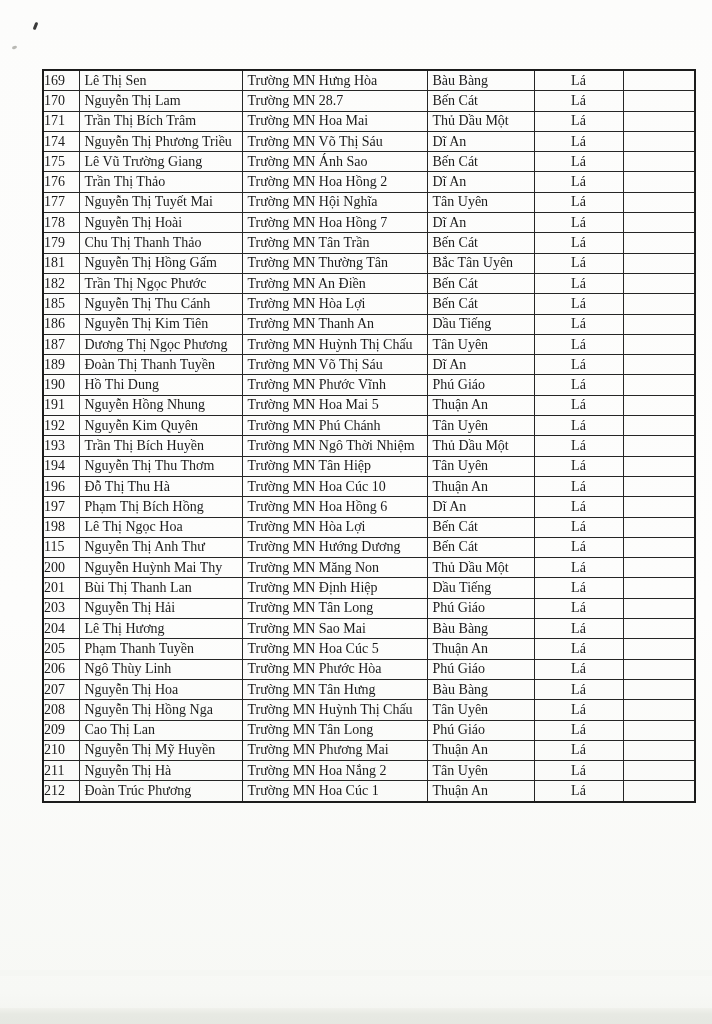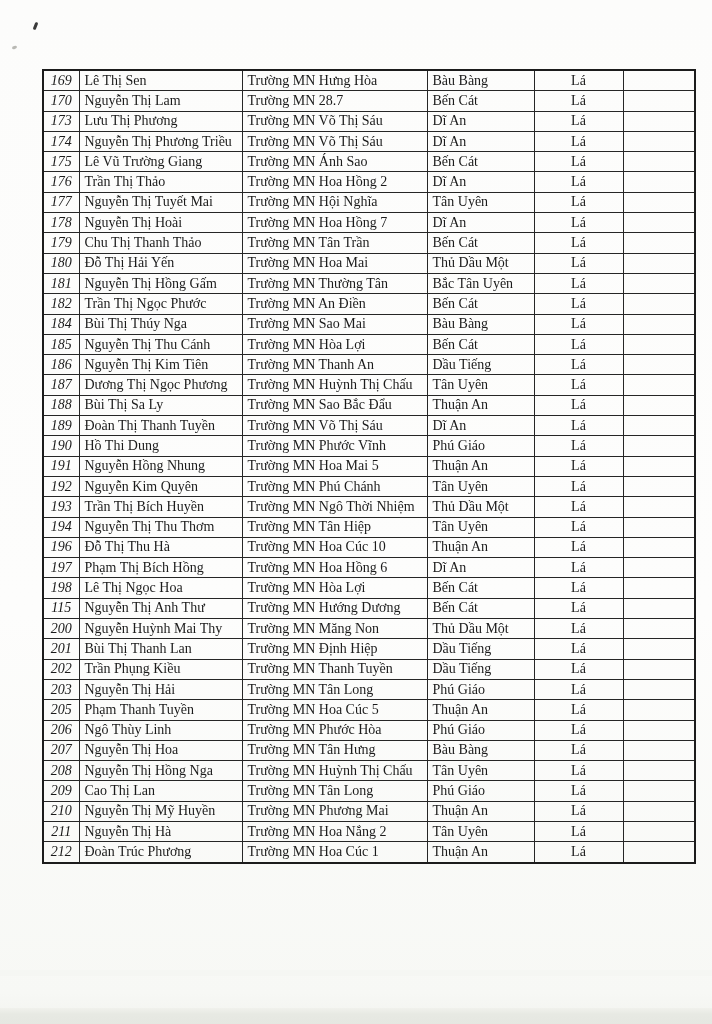--- a/index.html
+++ b/index.html
@@ -72,23 +72,22 @@
     height: 19.3px;
     padding: 0 0 0 5px;
     font-size: 14px;
     line-height: 1;
     color: #1b1b1b;
     vertical-align: middle;
     white-space: nowrap;
     overflow: hidden;
   }
   table.roster td.c-no {
-    text-align: center;
+    text-align: left;
     padding: 0;
-    font-style: italic;
   }
   table.roster td.c-grade {
     text-align: center;
     padding: 0;
   }
   table.roster td.c-note {
     padding: 0;
   }
 </style>
 </head>
@@ -119,24 +118,24 @@
     </tr>
         <tr>
       <td class="c-no">170</td>
       <td class="c-name">Nguyễn Thị Lam</td>
       <td class="c-school">Trường MN 28.7</td>
       <td class="c-district">Bến Cát</td>
       <td class="c-grade">Lá</td>
       <td class="c-note"></td>
     </tr>
         <tr>
-      <td class="c-no">173</td>
-      <td class="c-name">Lưu Thị Phương</td>
-      <td class="c-school">Trường MN Võ Thị Sáu</td>
-      <td class="c-district">Dĩ An</td>
+      <td class="c-no">171</td>
+      <td class="c-name">Trần Thị Bích Trâm</td>
+      <td class="c-school">Trường MN Hoa Mai</td>
+      <td class="c-district">Thủ Dầu Một</td>
       <td class="c-grade">Lá</td>
       <td class="c-note"></td>
     </tr>
         <tr>
       <td class="c-no">174</td>
       <td class="c-name">Nguyễn Thị Phương Triều</td>
       <td class="c-school">Trường MN Võ Thị Sáu</td>
       <td class="c-district">Dĩ An</td>
       <td class="c-grade">Lá</td>
       <td class="c-note"></td>
@@ -175,52 +174,36 @@
     </tr>
         <tr>
       <td class="c-no">179</td>
       <td class="c-name">Chu Thị Thanh Thảo</td>
       <td class="c-school">Trường MN Tân Trần</td>
       <td class="c-district">Bến Cát</td>
       <td class="c-grade">Lá</td>
       <td class="c-note"></td>
     </tr>
         <tr>
-      <td class="c-no">180</td>
-      <td class="c-name">Đỗ Thị Hải Yến</td>
-      <td class="c-school">Trường MN Hoa Mai</td>
-      <td class="c-district">Thủ Dầu Một</td>
-      <td class="c-grade">Lá</td>
-      <td class="c-note"></td>
-    </tr>
-        <tr>
       <td class="c-no">181</td>
       <td class="c-name">Nguyễn Thị Hồng Gấm</td>
       <td class="c-school">Trường MN Thường Tân</td>
       <td class="c-district">Bắc Tân Uyên</td>
       <td class="c-grade">Lá</td>
       <td class="c-note"></td>
     </tr>
         <tr>
       <td class="c-no">182</td>
       <td class="c-name">Trần Thị Ngọc Phước</td>
       <td class="c-school">Trường MN An Điền</td>
       <td class="c-district">Bến Cát</td>
       <td class="c-grade">Lá</td>
       <td class="c-note"></td>
     </tr>
         <tr>
-      <td class="c-no">184</td>
-      <td class="c-name">Bùi Thị Thúy Nga</td>
-      <td class="c-school">Trường MN Sao Mai</td>
-      <td class="c-district">Bàu Bàng</td>
-      <td class="c-grade">Lá</td>
-      <td class="c-note"></td>
-    </tr>
-        <tr>
       <td class="c-no">185</td>
       <td class="c-name">Nguyễn Thị Thu Cánh</td>
       <td class="c-school">Trường MN Hòa Lợi</td>
       <td class="c-district">Bến Cát</td>
       <td class="c-grade">Lá</td>
       <td class="c-note"></td>
     </tr>
         <tr>
       <td class="c-no">186</td>
       <td class="c-name">Nguyễn Thị Kim Tiên</td>
@@ -231,28 +214,20 @@
     </tr>
         <tr>
       <td class="c-no">187</td>
       <td class="c-name">Dương Thị Ngọc Phương</td>
       <td class="c-school">Trường MN Huỳnh Thị Chấu</td>
       <td class="c-district">Tân Uyên</td>
       <td class="c-grade">Lá</td>
       <td class="c-note"></td>
     </tr>
         <tr>
-      <td class="c-no">188</td>
-      <td class="c-name">Bùi Thị Sa Ly</td>
-      <td class="c-school">Trường MN Sao Bắc Đẩu</td>
-      <td class="c-district">Thuận An</td>
-      <td class="c-grade">Lá</td>
-      <td class="c-note"></td>
-    </tr>
-        <tr>
       <td class="c-no">189</td>
       <td class="c-name">Đoàn Thị Thanh Tuyền</td>
       <td class="c-school">Trường MN Võ Thị Sáu</td>
       <td class="c-district">Dĩ An</td>
       <td class="c-grade">Lá</td>
       <td class="c-note"></td>
     </tr>
         <tr>
       <td class="c-no">190</td>
       <td class="c-name">Hồ Thi Dung</td>
@@ -335,32 +310,32 @@
     </tr>
         <tr>
       <td class="c-no">201</td>
       <td class="c-name">Bùi Thị Thanh Lan</td>
       <td class="c-school">Trường MN Định Hiệp</td>
       <td class="c-district">Dầu Tiếng</td>
       <td class="c-grade">Lá</td>
       <td class="c-note"></td>
     </tr>
         <tr>
-      <td class="c-no">202</td>
-      <td class="c-name">Trần Phụng Kiều</td>
-      <td class="c-school">Trường MN Thanh Tuyền</td>
-      <td class="c-district">Dầu Tiếng</td>
-      <td class="c-grade">Lá</td>
-      <td class="c-note"></td>
-    </tr>
-        <tr>
       <td class="c-no">203</td>
       <td class="c-name">Nguyễn Thị Hải</td>
       <td class="c-school">Trường MN Tân Long</td>
       <td class="c-district">Phú Giáo</td>
+      <td class="c-grade">Lá</td>
+      <td class="c-note"></td>
+    </tr>
+        <tr>
+      <td class="c-no">204</td>
+      <td class="c-name">Lê Thị Hương</td>
+      <td class="c-school">Trường MN Sao Mai</td>
+      <td class="c-district">Bàu Bàng</td>
       <td class="c-grade">Lá</td>
       <td class="c-note"></td>
     </tr>
         <tr>
       <td class="c-no">205</td>
       <td class="c-name">Phạm Thanh Tuyền</td>
       <td class="c-school">Trường MN Hoa Cúc 5</td>
       <td class="c-district">Thuận An</td>
       <td class="c-grade">Lá</td>
       <td class="c-note"></td>

